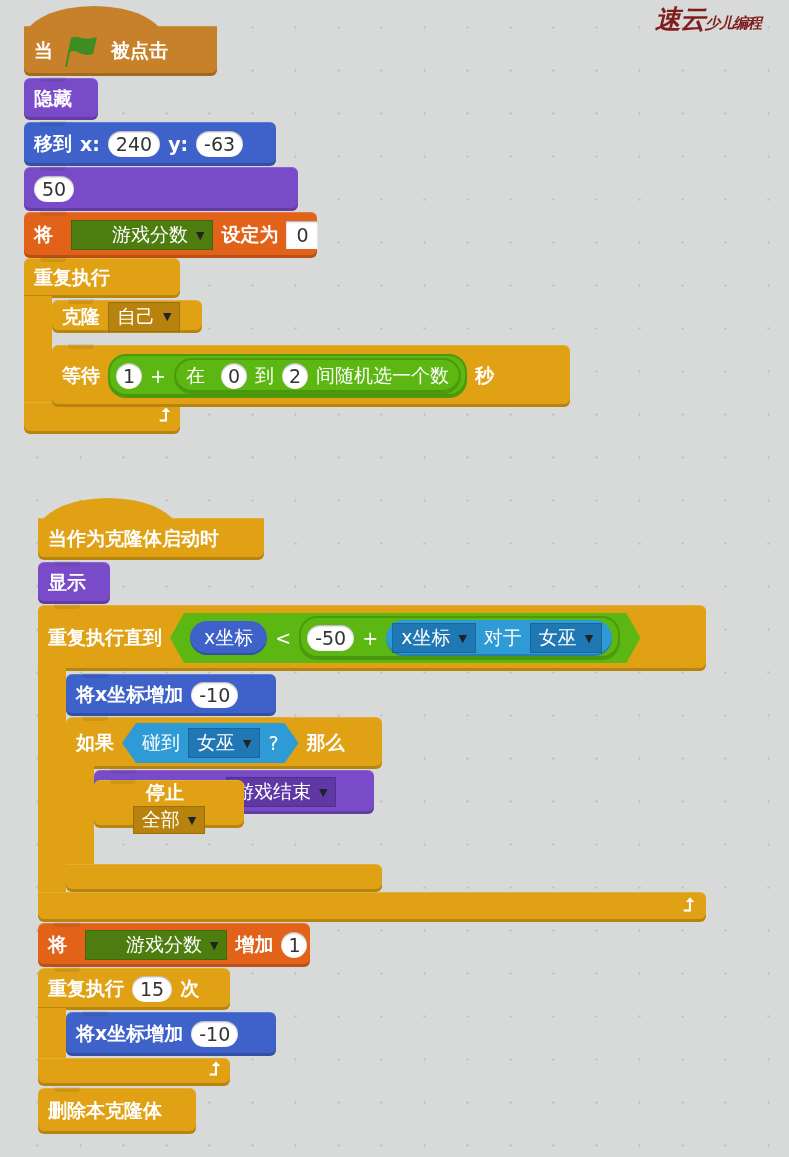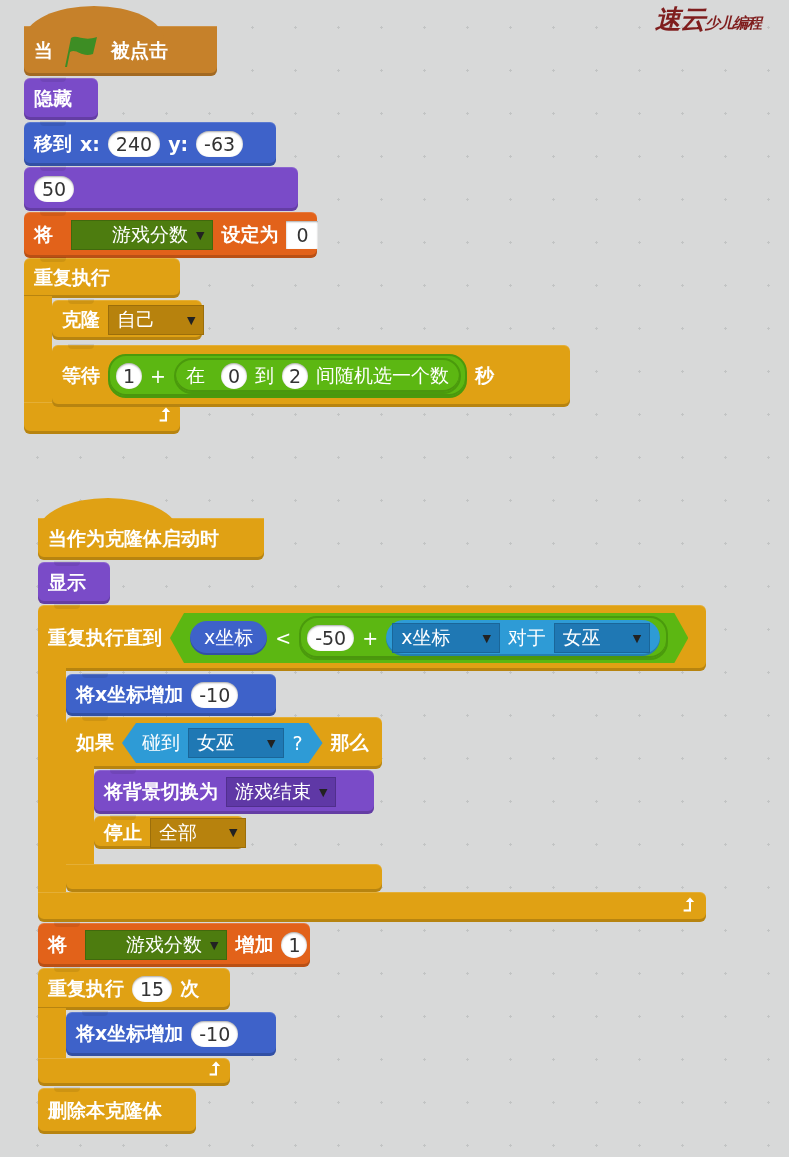--- a/index.html
+++ b/index.html
@@ -54,21 +54,21 @@
     font-weight:normal; margin-right:0;
     box-shadow: inset 0 1px 2px rgba(0,0,0,0.35);
   }
   .dd {
     display:inline-flex; align-items:center; height:30px; padding:0 8px;
     border:1px solid rgba(0,0,0,0.15); box-sizing:border-box;
     font-weight:normal; margin-right:8px;
   }
   .dd .tri { font-size:11px; margin-left:8px; color:#222; }
   .data .dd { background:#4d7c0f;padding-left:40px; }
-  .control .dd { background:#b7820d;gap:24px; }
+  .control .dd { background:#b7820d; }
   .looks .dd { background:#5f38a6; }
   .sensing .dd, .rep-sensing .dd { background:#1f78b4; }
 
   .rep {
     display:inline-flex; align-items:center; height:36px; border-radius:18px;
     padding:0 6px 0 6px; margin-right:8px; box-sizing:border-box;
     box-shadow: inset 0 -2px 0 rgba(0,0,0,0.18);
     font-weight:normal;
   }
   .rep span.lbl { margin-right:8px; }
@@ -140,21 +140,21 @@
 </div>
 
 <div class="blk control notch" style="left:24px; top:258px; width:156px; height:40px; border-bottom-left-radius:0;">
   <span class="lbl">重复执行</span>
 </div>
 <div class="arm control" style="left:24px; top:296px; width:28px; height:108px;"></div>
 <div class="blk control" style="left:24px; top:402px; width:156px; height:32px; border-top-left-radius:0;">
   <span class="arrow-icon" style="right:10px; top:2px;">⮥</span>
 </div>
 
-<div class="blk control notch" style="left:52px; top:300px; width:150px; height:40px;">
+<div class="blk control notch" style="left:52px; top:300px; width:150px; height:33px;">
   <span class="lbl">克隆</span>
   <span class="dd">
     <span>自己</span>
     <span class="tri">▼</span>
   </span>
 </div>
 
 <div class="blk control notch" style="left:52px; top:345px; width:518px; height:62px;">
   <span class="lbl">等待</span>
   <span class="rep rep-green" style="height:44px; padding:0 4px 0 6px; border:2px solid #4a9a0c;">
@@ -227,21 +227,21 @@
 <div class="blk control" style="left:66px; top:864px; width:316px; height:28px; border-top-left-radius:0;"></div>
 
 <div class="blk looks notch" style="left:94px; top:770px; width:280px; height:44px;">
   <span class="lbl">将背景切换为</span>
   <span class="dd" style="margin-right:0;">
     <span>游戏结束</span>
     <span class="tri">▼</span>
   </span>
 </div>
 
-<div class="blk control notch" style="left:94px; top:816px; width:150px; height:33px;">
+<div class="blk control notch" style="left:94px; top:780px; width:150px; height:48px;flex-direction:column;">
   <span class="lbl">停止</span>
   <span class="dd" style="margin-right:0;">
     <span>全部</span>
     <span class="tri">▼</span>
   </span>
 </div>
 
 <div class="blk data notch" style="left:38px; top:923px; width:272px; height:44px;">
   <span class="lbl" style="margin-right:18px">将</span>
   <span class="dd">

